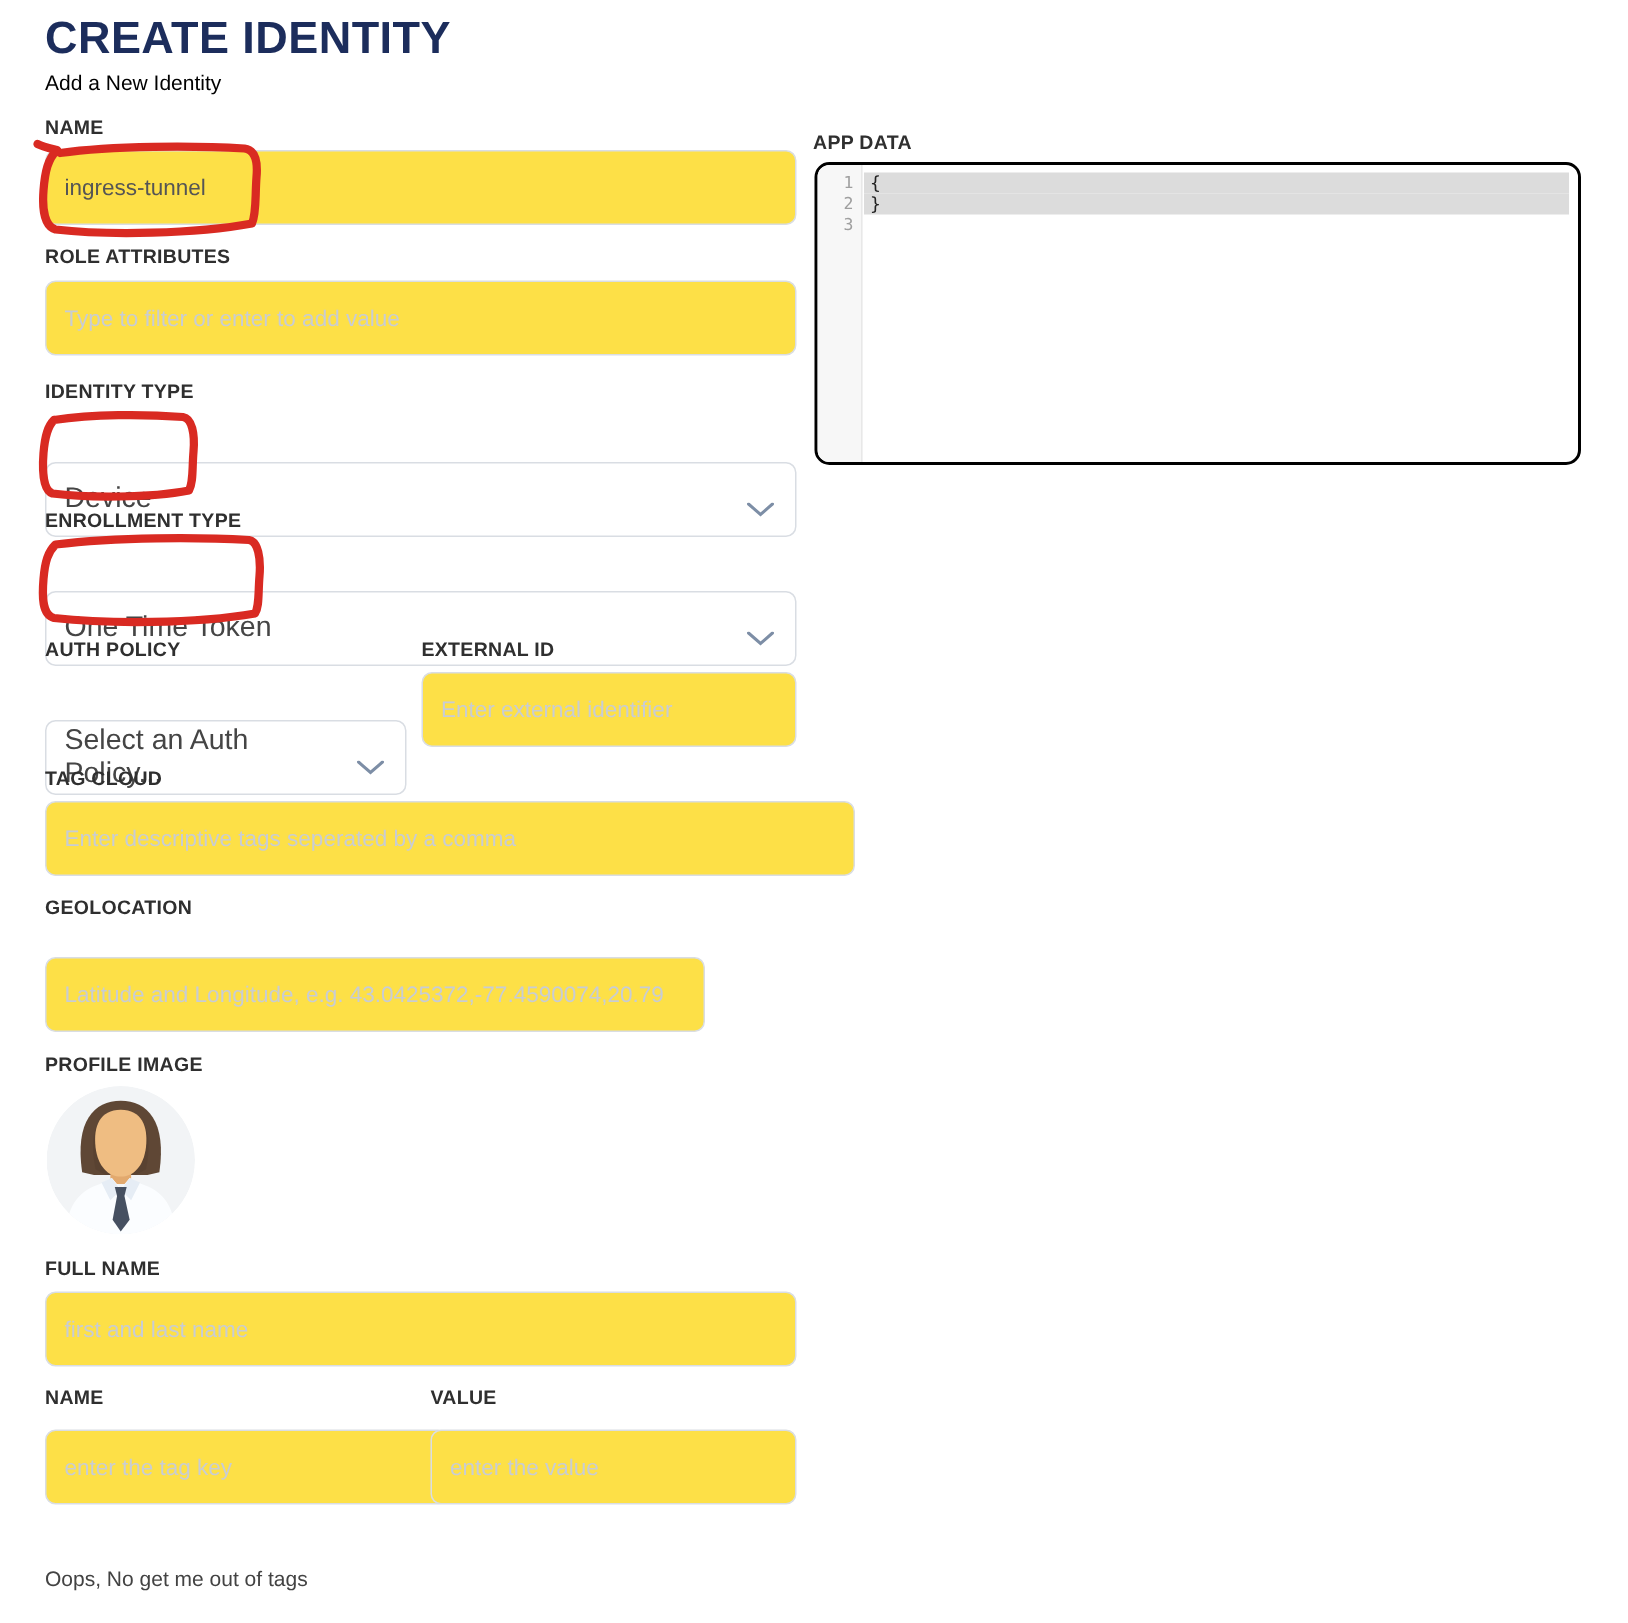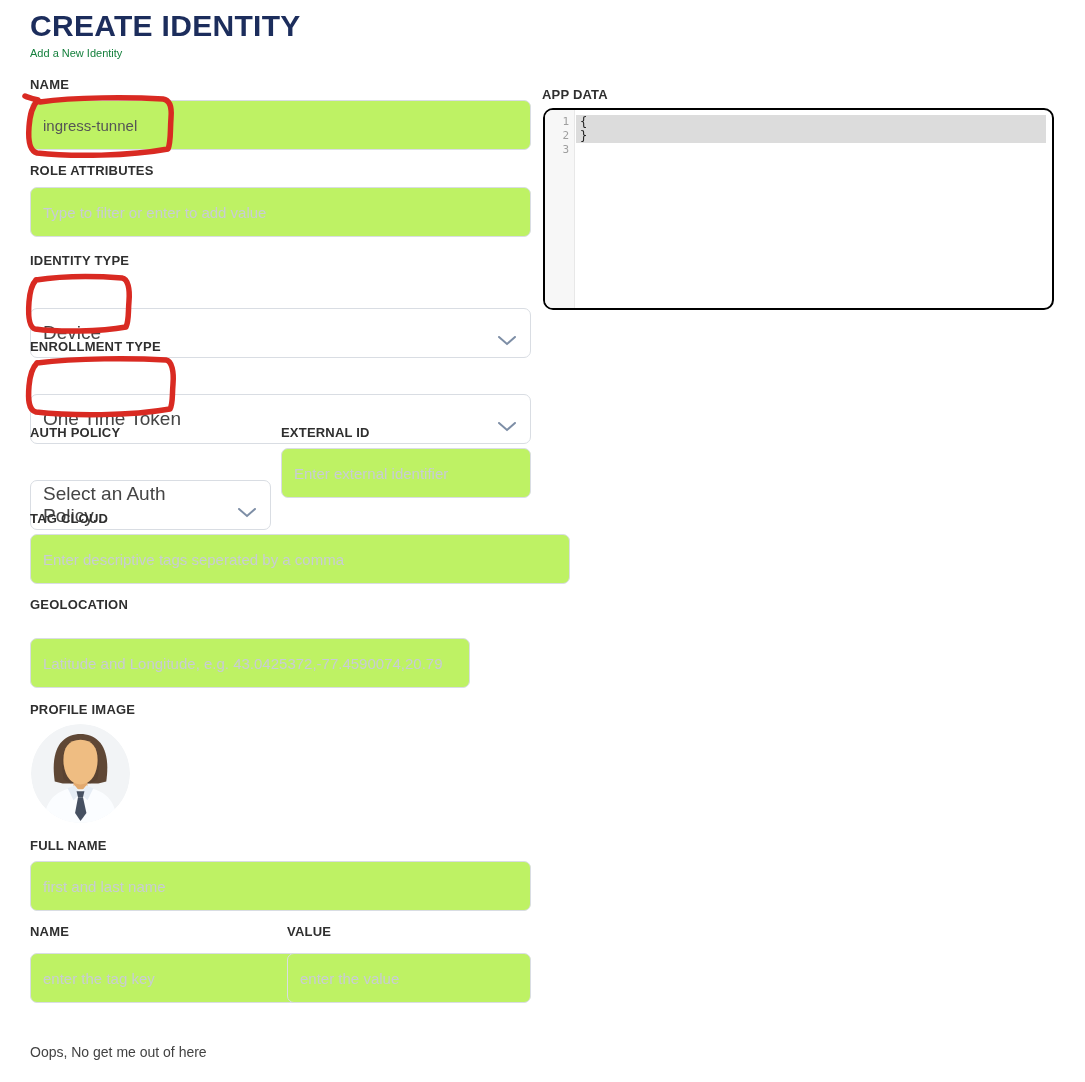--- a/index.html
+++ b/index.html
@@ -14,28 +14,28 @@
   html,body{margin:0;padding:0;background:#fff;}
   .page{
     position:relative;width:1085px;height:1082px;background:#fff;
     font-family:"Liberation Sans", sans-serif;overflow:hidden;padding-left:25px;
   }
   .page-title{
     position:absolute;left:30px;top:9px;
     font-size:30px;font-weight:800;color:var(--navy);letter-spacing:.3px;
   }
   .subtitle{
-    position:absolute;left:30px;top:47px;font-size:11px;color:#15803d;
+    position:absolute;left:30px;top:47px;font-size:14px;color:#000000;
   }
   .flabel{
     position:absolute;font-size:13px;font-weight:600;color:var(--label);letter-spacing:.2px;
   }
   .tbox{
     position:absolute;height:50px;border:1px solid var(--border);border-radius:7px;
-    background:#bef264;font-size:15px;color:#555;padding:0 12px;outline:none;
+    background:#fde047;font-size:15px;color:#555;padding:0 12px;outline:none;
     font-family:"Liberation Sans", sans-serif;
   }
   input.tbox::placeholder{color:var(--placeholder);opacity:1;}
   .selectbox{
     position:absolute;height:50px;border:1px solid var(--border);border-radius:7px;
     background:#fff;display:flex;align-items:center;padding:0 40px 0 12px;
     font-size:19px;color:#454545;cursor:pointer;margin-top:32px;
   }
   .selectbox .chev{position:absolute;right:14px;top:20px;}
   .avatar{
@@ -169,21 +169,21 @@
         <span class="ed-num">2</span>
         <span class="ed-text">}</span>
       </div>
       <div class="ed-row">
         <span class="ed-num">3</span>
         <span class="ed-text"></span>
       </div>
     </div>
   </div>
 
-  <div class="oops">Oops, No get me out of here</div>
+  <div class="oops">Oops, No get me out of tags</div>
 
   <svg class="annotations" viewBox="0 0 1085 1082">
     <path d="M40 102 C 75 97, 130 97, 163 99 C 170 100, 172 107, 171 118 C 170 132, 171 142, 168 149 C 130 156, 72 157, 37 153 C 30 151, 28 140, 29 127 C 30 114, 32 106, 38 100 C 34 99, 29 98, 25 96"></path>
     <path d="M36 280 C 62 276, 96 276, 122 278 C 128 279, 130 289, 129 301 C 128 313, 129 321, 126 327 C 100 332, 58 332, 35 329 C 29 327, 28 315, 29 302 C 30 290, 32 284, 36 280"></path>
     <path d="M37 363 C 78 358, 132 358, 166 360 C 172 361, 174 372, 173 384 C 172 396, 173 404, 170 409 C 130 416, 72 416, 36 412 C 28 410, 28 398, 29 386 C 30 374, 32 368, 37 363"></path>
   </svg>
 
 </div>
 
 </body></html>

